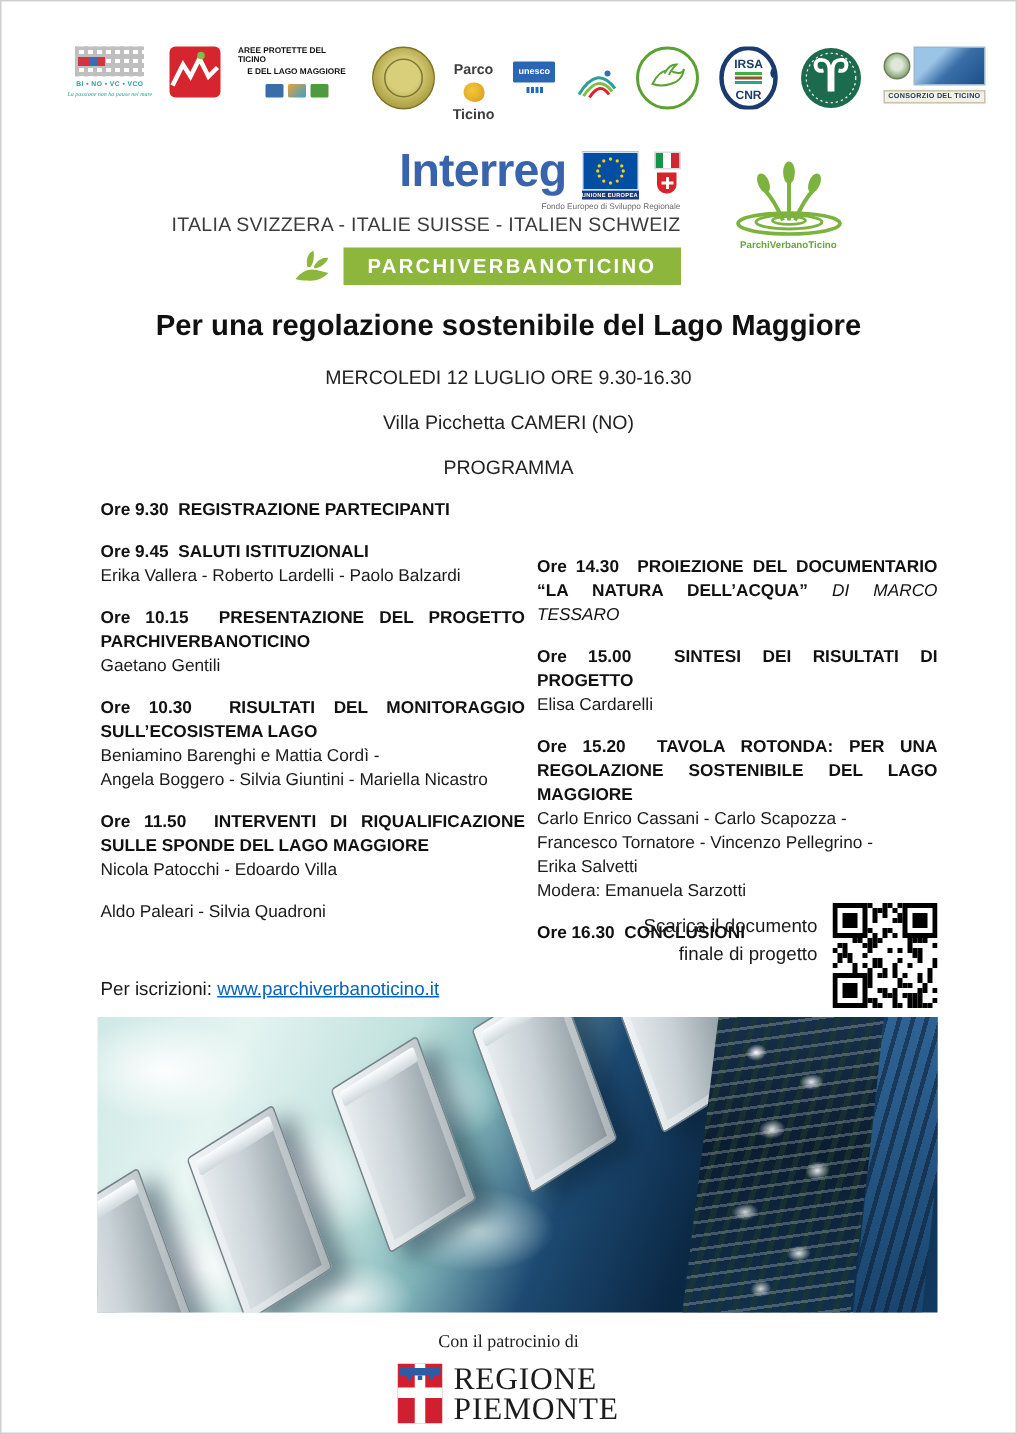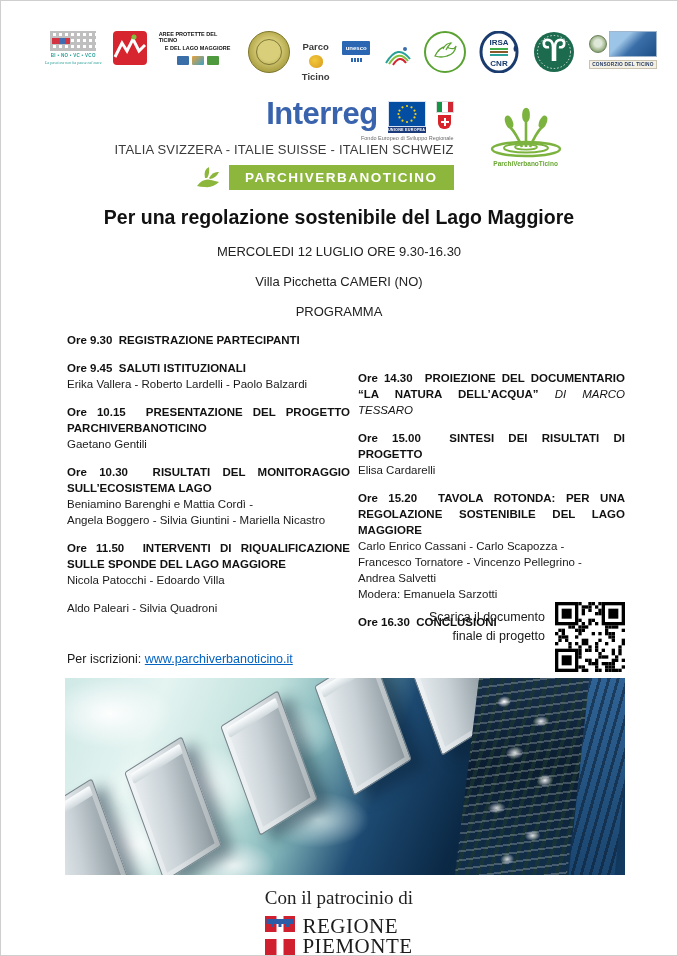--- a/index.html
+++ b/index.html
@@ -124,21 +124,21 @@
      repeating-linear-gradient(172deg, rgba(255,255,255,.22) 0 2px, transparent 2px 9px),
      repeating-linear-gradient(100deg, rgba(30,58,46,.55) 0 4px, transparent 4px 11px),
      linear-gradient(180deg,#17304a,#0b1d30 45%,#12304c);}
   .strip{position:absolute;right:0;top:0;bottom:0;width:46px;transform:skewX(-6deg);
     background:
      repeating-linear-gradient(100deg, rgba(8,22,40,.5) 0 3px, transparent 3px 9px),
      linear-gradient(180deg,#2f6395,#1a456f);}
 
   
   .patronage{text-align:center;margin-top:12px;font-family:"Liberation Serif",serif;}
-  .pat-head{font-size:19px;color:#222;}
+  .pat-head{font-size:12px;color:#222;}
   .region{display:inline-flex;align-items:center;gap:7px;margin-top:7px;}
   .region-text{font-size:21px;line-height:20px;color:#1c1c1c;text-align:left;letter-spacing:.5px;}
 </style>
 </head>
 <body>
 
 <div class="page">
 
   <header class="logo-strip">
     <div class="lg">
@@ -336,21 +336,21 @@
         <div class="pi-title">Ore 15.00&nbsp; SINTESI DEI RISULTATI DI PROGETTO</div>
         <div class="pi-names">
             <div>Elisa Cardarelli</div>
           </div>
       </div>
       <div class="pi">
         <div class="pi-title">Ore 15.20&nbsp; TAVOLA ROTONDA: PER UNA REGOLAZIONE SOSTENIBILE DEL LAGO MAGGIORE</div>
         <div class="pi-names">
           <div>Carlo Enrico Cassani - Carlo Scapozza -</div>
           <div>Francesco Tornatore - Vincenzo Pellegrino -</div>
-          <div>Andrea Salvetti</div>
+          <div>Erika Salvetti</div>
           <div>Modera: Emanuela Sarzotti</div>
         </div>
       </div>
       <div class="pi">
         <div class="pi-title">Ore 16.30&nbsp; CONCLUSIONI</div>
       </div>
     </div>
   </section>
 
   <section class="foot-row">

